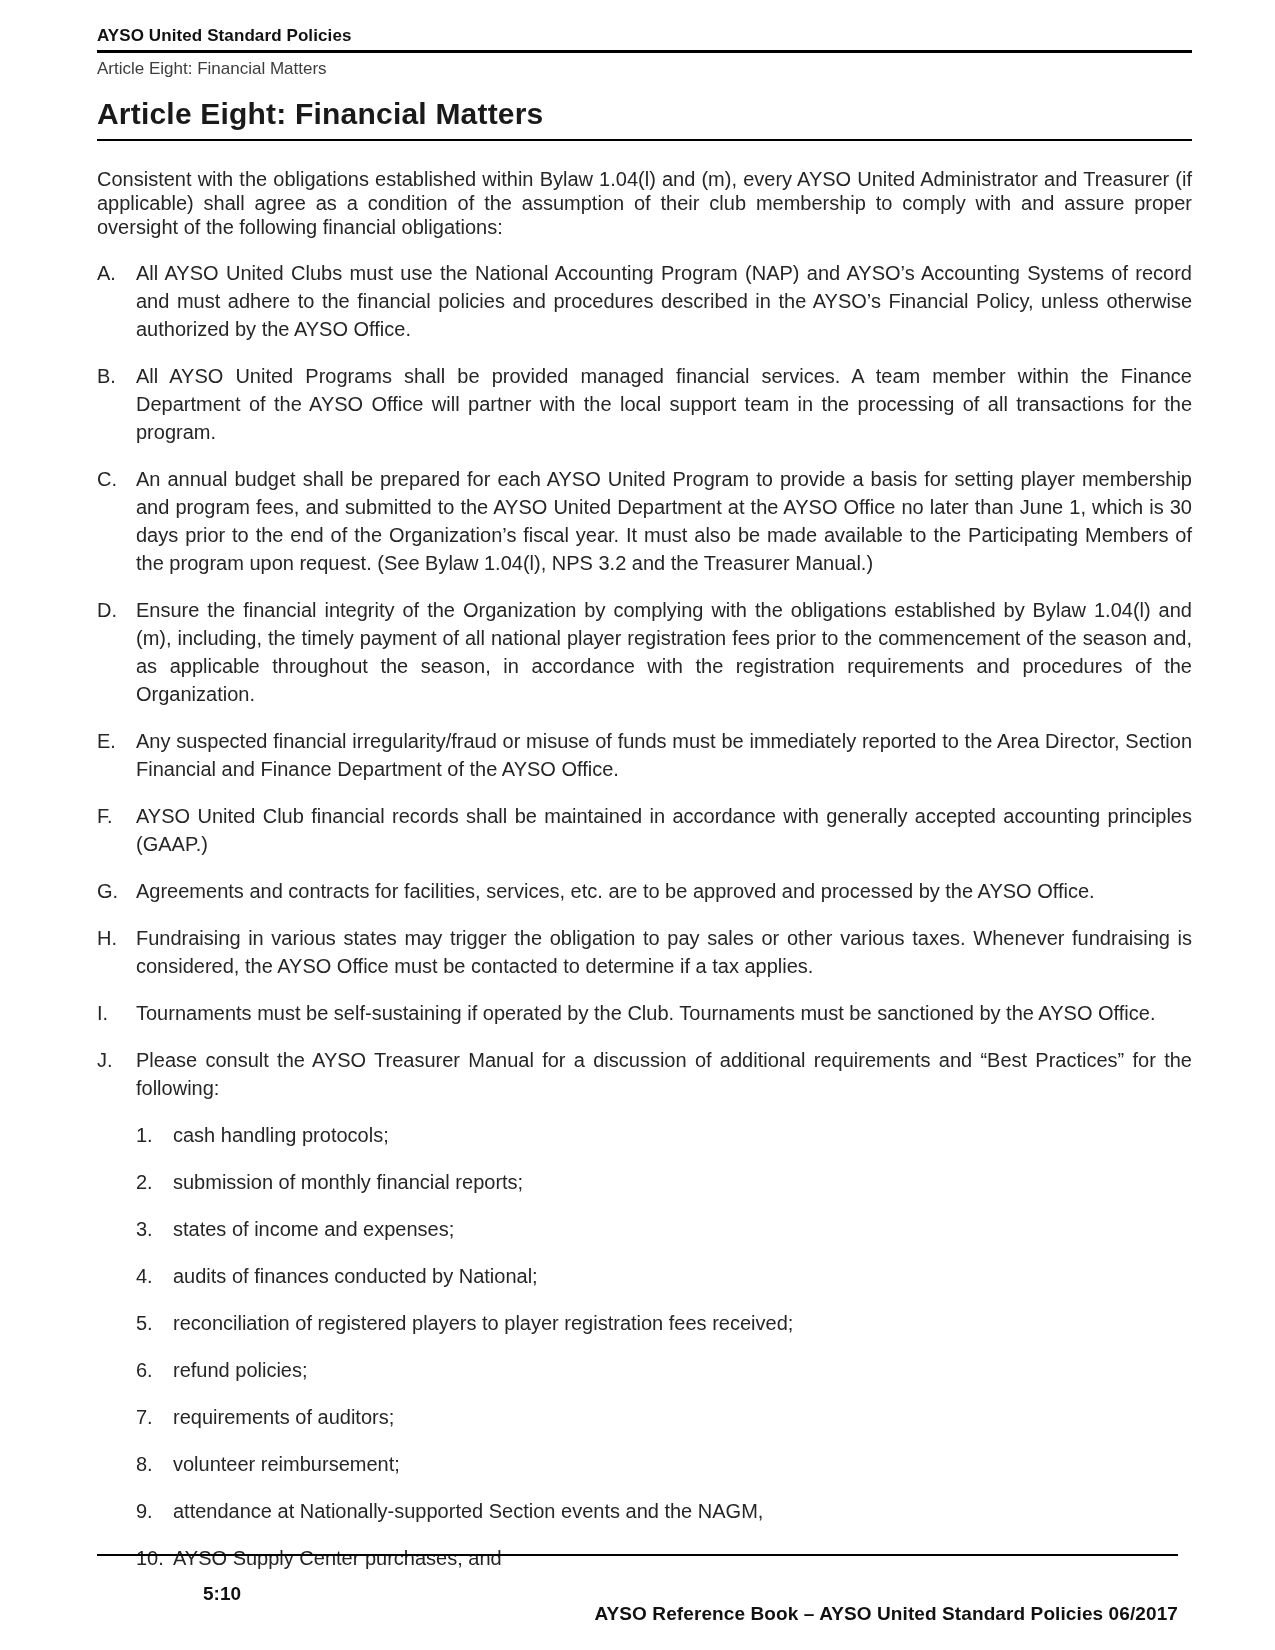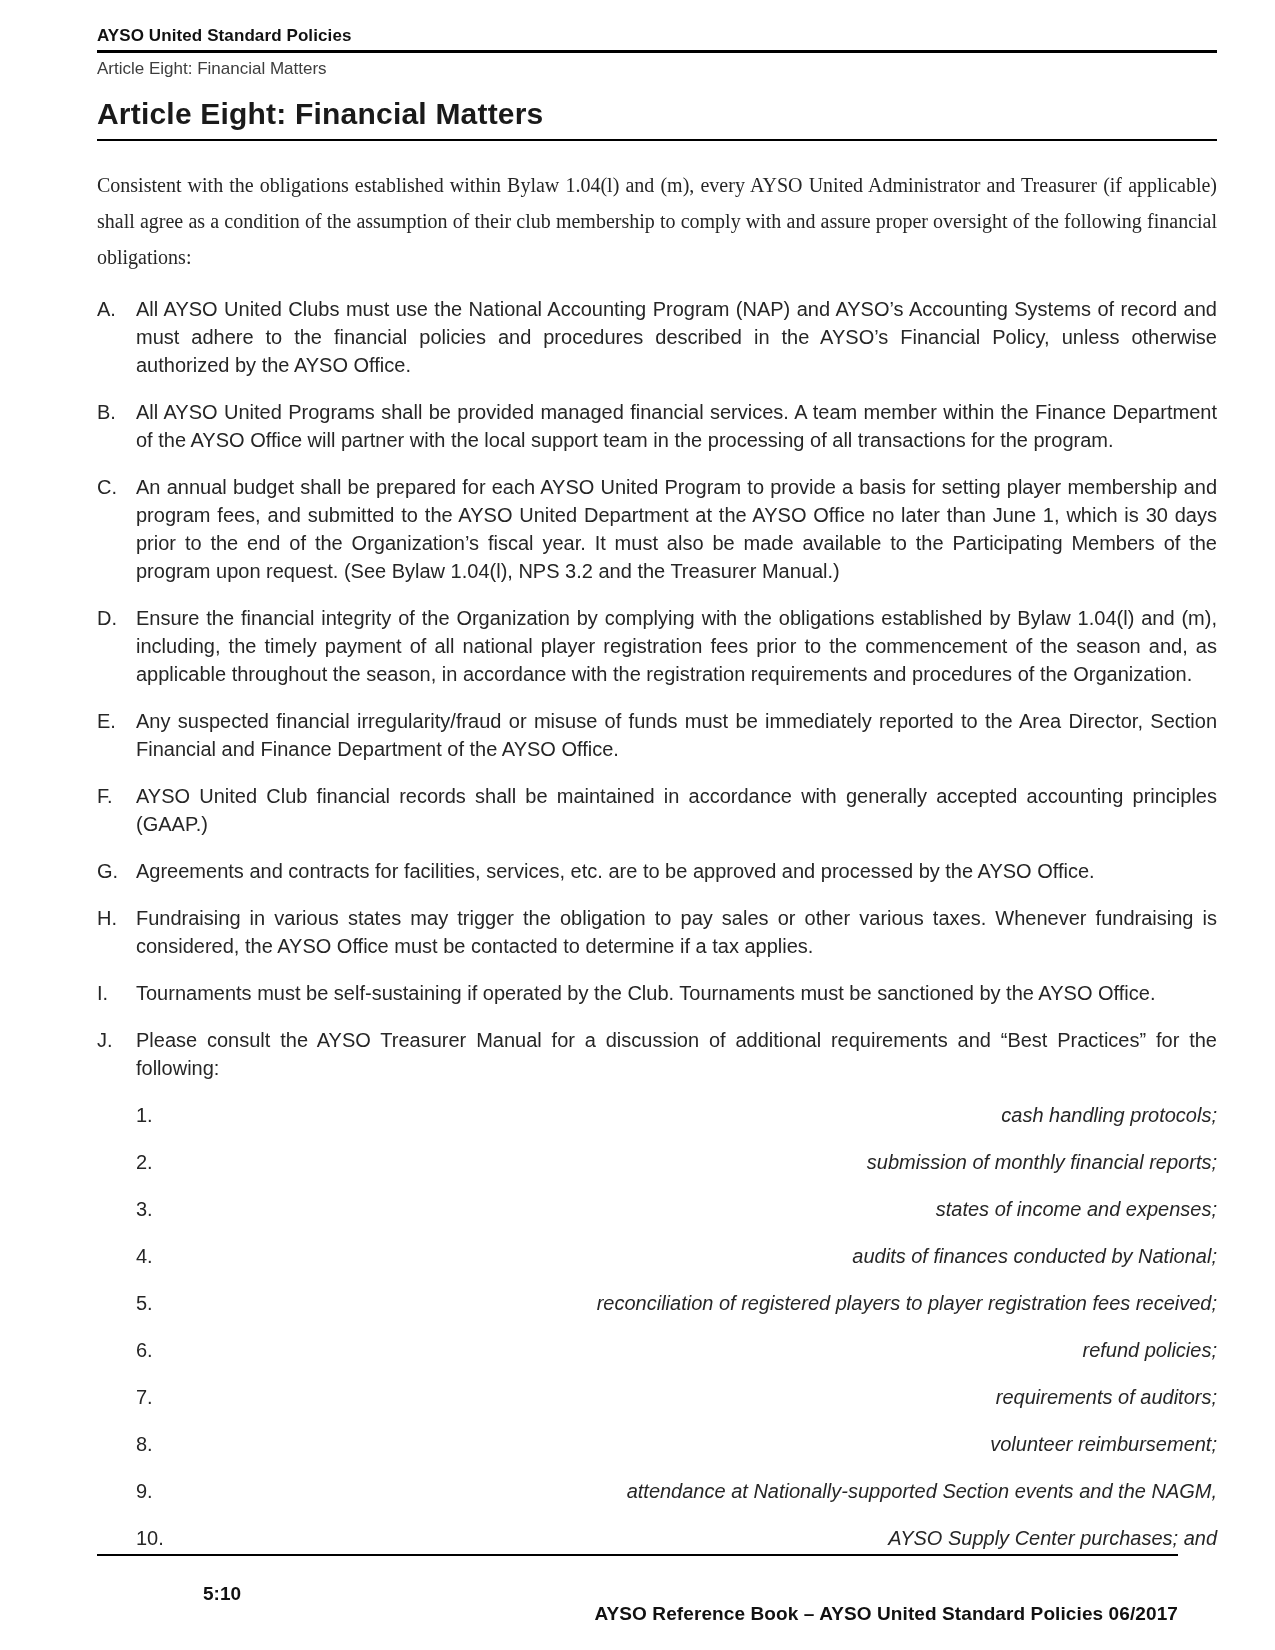--- a/index.html
+++ b/index.html
@@ -13,21 +13,21 @@
     font-family: "Liberation Sans", "DejaVu Sans", sans-serif;
     color: #262626;
     position: relative;
     overflow: hidden;
   }
   .page {
     position: relative;
     width: 1275px;
     height: 1650px;
     box-sizing: border-box;
-    padding: 26px 58px 0 97px;
+    padding: 26px 83px 0 97px;
     background: #ffffff;
   }
   
   .running-header-title {
     font-size: 17px;
     font-weight: bold;
     color: #111111;
     padding-bottom: 4px;
     border-bottom: 3px solid #000000;
     letter-spacing: 0.1px;
@@ -45,23 +45,22 @@
     font-weight: bold;
     color: #1a1a1a;
     padding-bottom: 8px;
     border-bottom: 2px solid #000000;
     letter-spacing: 0.2px;
   }
   
   .intro {
     margin-top: 26px;
     font-size: 20px;
-    line-height: 36px;
+    line-height: 24px;
     text-align: justify;
-    font-family: Liberation Serif, serif;
   }
   .policy-list {
     margin-top: 8px;
   }
   .policy-item {
     display: flex;
     margin-top: 19px;
     font-size: 20px;
     line-height: 28px;
   }
@@ -82,22 +81,21 @@
     margin-top: 19px;
     font-size: 20px;
     line-height: 28px;
   }
   .sub-item .item-label {
     flex: 0 0 37px;
     text-align: left;
   }
   .sub-item .item-text {
     flex: 1 1 auto;
-    text-align: right;
-    font-style: italic;
+    text-align: left;
   }
   
   .page-footer {
     position: absolute;
     left: 97px;
     right: 97px;
     top: 1554px;
     border-top: 2px solid #000000;
     padding-top: 6px;
     display: flex;

